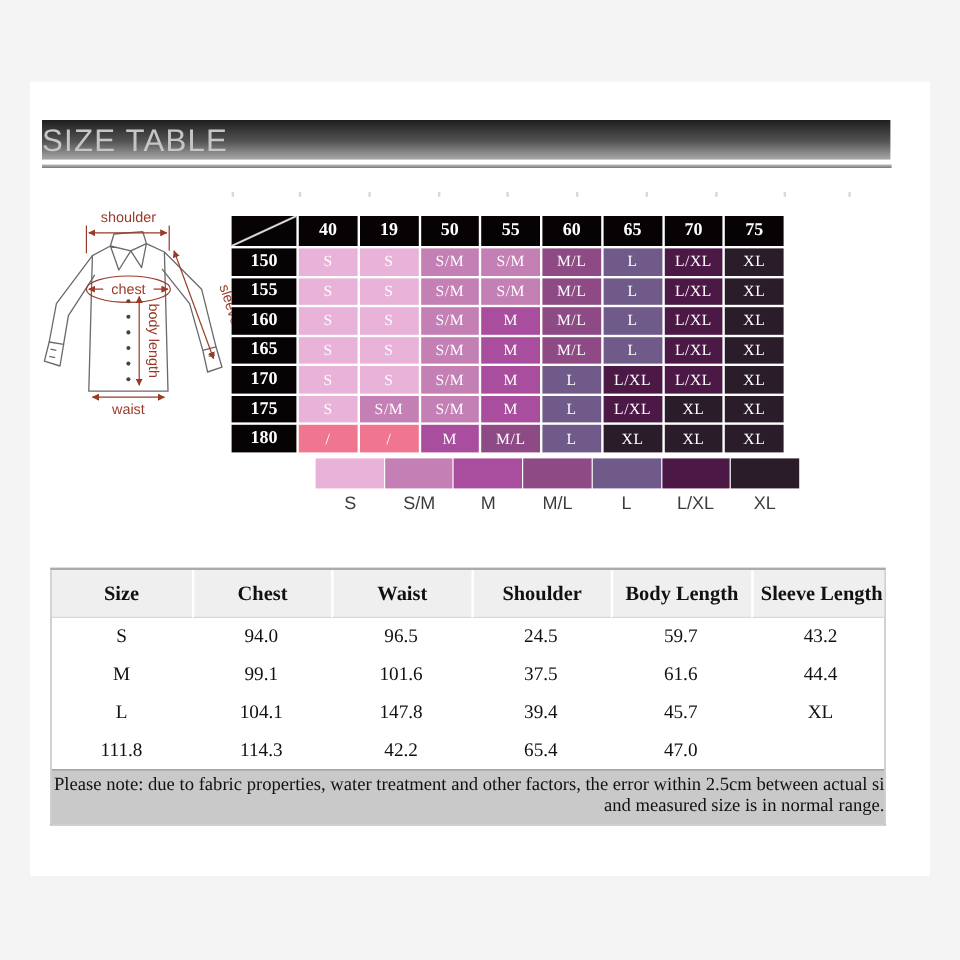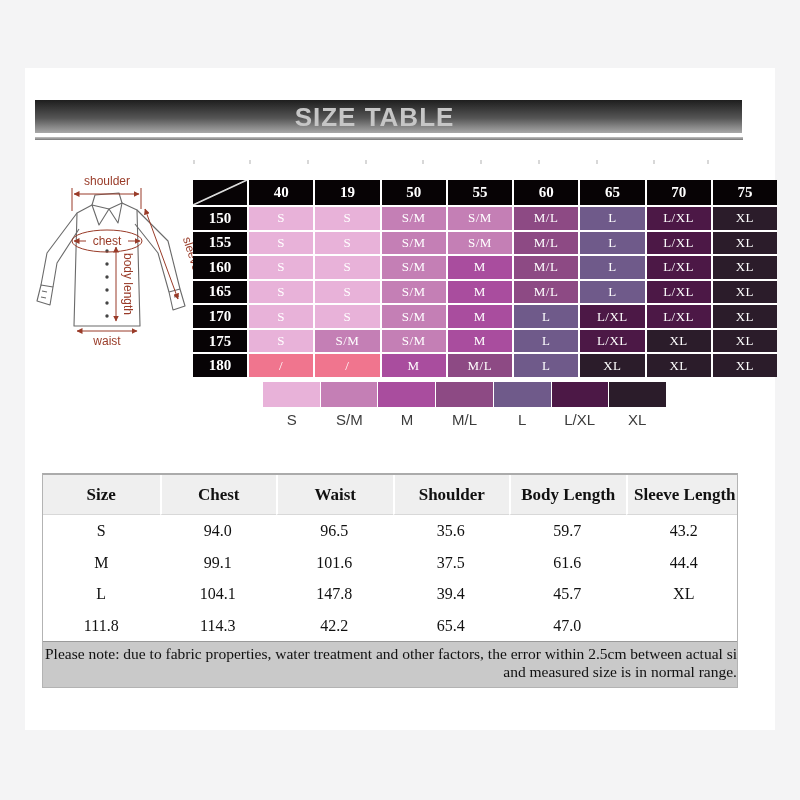--- a/index.html
+++ b/index.html
@@ -10,35 +10,35 @@
     overflow:hidden;
   }
   .card {
     position:absolute; left:25px; top:68px; width:750px; height:662px;
     background:#ffffff;
   }
   
   .banner {
     position:absolute; left:10px; top:32px; width:707px; height:33px;
     background:linear-gradient(to bottom,#1e1e1e 0%,#555555 55%,#a9a9a9 100%);
-    color:#c6c6c6; font-size:26px; font-weight:bold; letter-spacing:1px;
-    text-align:center; line-height:34px; padding-right:28px; box-sizing:border-box;
+    color:#c6c6c6; font-size:26px; font-weight:normal; letter-spacing:1px;
+    text-align:left; line-height:34px; padding-right:28px; box-sizing:border-box;
   }
   .banner-underline {
     position:absolute; left:10px; top:69px; width:708px; height:3px;
     background:linear-gradient(to bottom,#c2c2c2,#787878);
   }
   
   .shirt { position:absolute; left:4px; top:95px; }
   .anno-text { fill:#993b28; font-family:"Liberation Sans", sans-serif; font-size:12px; }
   
   .tick { position:absolute; top:92px; width:2px; height:4px; background:#d8d8d8; }
   
   .matrix {
-    position:absolute; left:168px; top:112px; width:584px; height:197px;
+    position:absolute; left:168px; top:112px; width:460px; height:197px;
     display:grid; grid-template-columns:54px repeat(8,1fr);
     grid-template-rows:25px repeat(7,1fr); gap:2px;
     background:#ffffff; font-family:"Liberation Serif", serif;
   }
   .matrix .hd {
     background:#070305; color:#ffffff; font-weight:bold; font-size:15px;
     display:flex; align-items:center; justify-content:center;
   }
   .matrix .corner {
     background-image:linear-gradient(to bottom right,
@@ -246,21 +246,21 @@
     <div class="meas-grid" id="meas-grid">
         <div class="mh first">Size</div>
         <div class="mh">Chest</div>
         <div class="mh">Waist</div>
         <div class="mh">Shoulder</div>
         <div class="mh">Body Length</div>
         <div class="mh">Sleeve Length</div>
         <div class="md">S</div>
         <div class="md">94.0</div>
         <div class="md">96.5</div>
-        <div class="md">35.6</div>
+        <div class="md">24.5</div>
         <div class="md">59.7</div>
         <div class="md">43.2</div>
         <div class="md">M</div>
         <div class="md">99.1</div>
         <div class="md">101.6</div>
         <div class="md">37.5</div>
         <div class="md">61.6</div>
         <div class="md">44.4</div>
         <div class="md">L</div>
         <div class="md">104.1</div>

